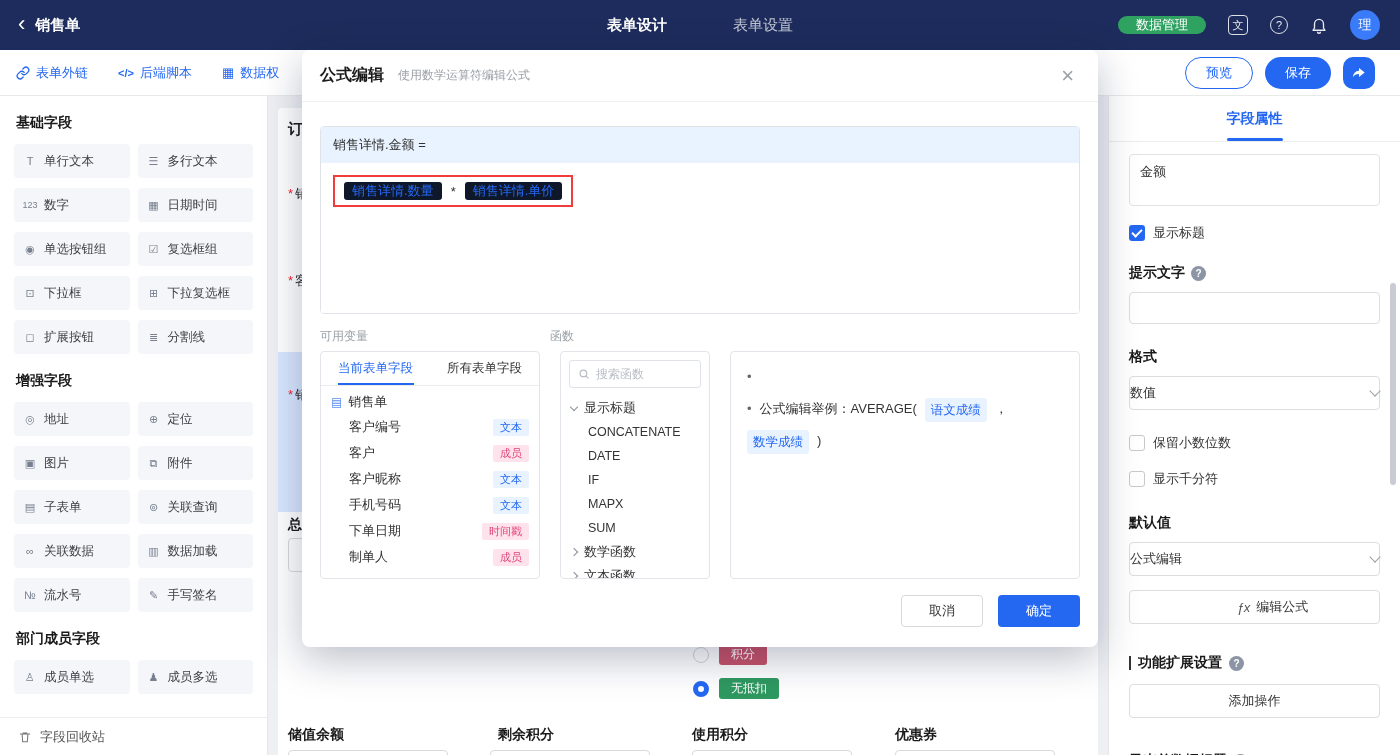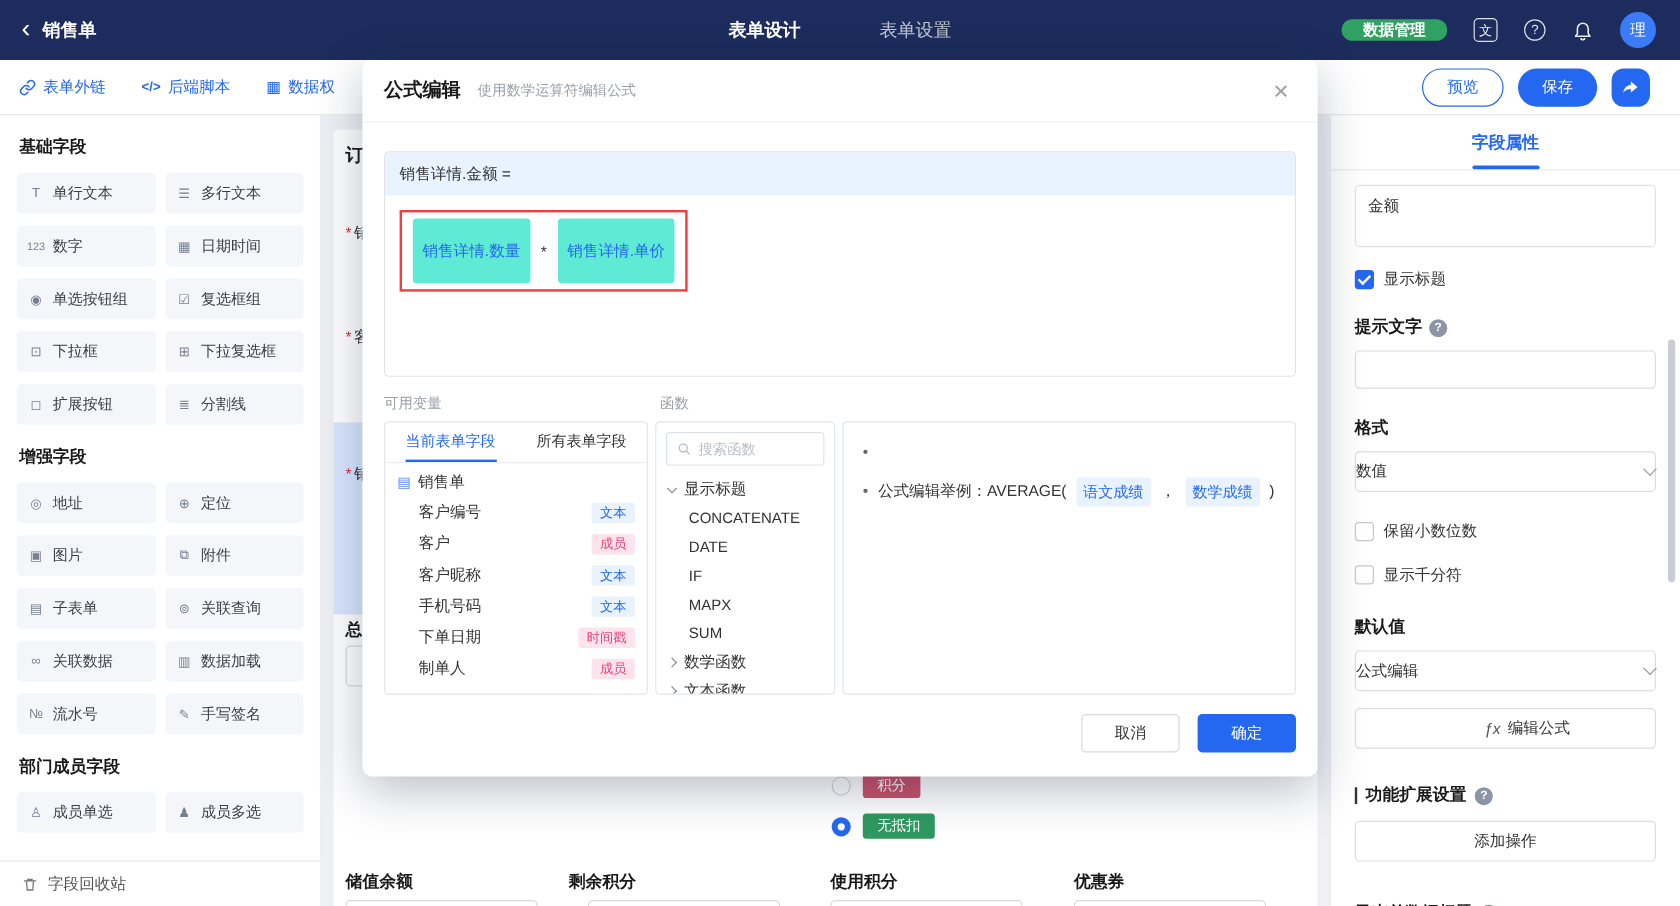--- a/index.html
+++ b/index.html
@@ -8,21 +8,21 @@
 
   
   .topbar { position:absolute; top:0; left:0; right:0; height:50px; background:#1d2c5c; display:flex; align-items:center; color:#fff; z-index:30; }
   .tb-left { display:flex; align-items:center; gap:10px; padding-left:18px; }
   .back { font-size:22px; line-height:1; color:#fff; cursor:pointer; margin-top:-3px; }
   .tb-title { font-size:15px; font-weight:600; }
   .tb-center { position:absolute; left:50%; transform:translateX(-50%); display:flex; gap:66px; }
   .tb-tab { font-size:15px; color:rgba(255,255,255,.72); cursor:pointer; }
   .tb-tab.active { color:#fff; font-weight:600; }
   .tb-right { margin-left:auto; display:flex; align-items:center; gap:22px; padding-right:20px; }
-  .pill-green { background:#2fa262; color:#fff; font-size:13px; padding:0 18px; border-radius:16px; border:none; cursor:pointer;font-weight:bold; }
+  .pill-green { background:#2fa262; color:#fff; font-size:13px; padding:0 18px; border-radius:16px; border:none; cursor:pointer; }
   .icon-translate { width:20px; height:20px; border:1.5px solid rgba(255,255,255,.85); border-radius:4px; display:flex; align-items:center; justify-content:center; font-size:11px; color:rgba(255,255,255,.9); }
   .icon-help { width:18px; height:18px; border:1.5px solid rgba(255,255,255,.85); border-radius:50%; display:flex; align-items:center; justify-content:center; font-size:11px; color:rgba(255,255,255,.9); }
   .avatar { width:30px; height:30px; border-radius:50%; background:#3a7bfa; display:flex; align-items:center; justify-content:center; font-size:13px; color:#fff; }
 
   
   .toolbar { position:absolute; top:50px; left:0; right:0; height:46px; background:#fff; border-bottom:1px solid #e9e9e9; display:flex; align-items:center; z-index:10; }
   .tool-items { display:flex; gap:30px; padding-left:16px; }
   .tool-item { display:flex; align-items:center; gap:6px; color:#2468f2; font-size:13px; cursor:pointer; white-space:nowrap; }
   .code-glyph { font-size:11px; font-weight:700; }
   .grid-glyph { font-size:13px; }
@@ -82,26 +82,26 @@
   
   .modal { position:absolute; left:302px; top:50px; width:796px; height:597px; background:#fff; border-radius:8px; box-shadow:0 12px 40px rgba(15,25,60,.28); z-index:40; display:flex; flex-direction:column; }
   .modal-head { height:52px; display:flex; align-items:center; padding:0 24px 0 18px; border-bottom:1px solid #f0f0f0; flex:none; }
   .modal-title { font-size:16px; font-weight:600; color:#1a1a1a; }
   .modal-sub { font-size:12px; color:#9aa0a6; margin-left:14px; }
   .modal-close { margin-left:auto; font-size:22px; color:#9aa0a6; cursor:pointer; line-height:1; }
   .editor { margin:24px 18px 0; border:1px solid #dfe3e8; border-radius:4px; height:188px; overflow:hidden; flex:none; }
   .editor-head { height:36px; background:#e8f3ff; display:flex; align-items:center; padding:0 12px; font-size:13px; color:#333; }
   .editor-body { position:relative; height:152px; background:#fff; padding:12px; cursor:text; }
   .anno-red { display:inline-flex; align-items:center; border:2px solid #f23c3c; padding:5px 9px; gap:9px; }
-  .chip { background:#5eead4; color:#2468f2; font-size:13px; padding:18px 8px; border-radius:3px; white-space:nowrap; }
+  .chip { background:#0f172a; color:#2468f2; font-size:13px; padding:0 8px; border-radius:3px; white-space:nowrap; }
   .chip-sm { background:#e8f3ff; color:#2468f2; font-size:12.5px; padding:1px 6px; border-radius:3px; white-space:nowrap; }
   .op { font-size:13px; color:#333; }
   .labels-row { display:flex; margin:14px 18px 0; font-size:12px; color:#9aa0a6; flex:none; }
   .labels-row .l1 { width:230px; }
-  .panels { display:flex; gap:6px; margin:6px 18px 0; height:228px; flex:none; }
+  .panels { display:flex; gap:20px; margin:6px 18px 0; height:228px; flex:none; }
   .panel { border:1px solid #e2e6ea; border-radius:4px; background:#fff; overflow:hidden; }
   .p-vars { width:220px; }
   .p-funcs { width:150px; }
   .p-help { flex:1; padding:14px 16px; font-size:13px; color:#333; }
   .vars-tabs { height:34px; display:flex; border-bottom:1px solid #ececec; font-size:12.5px; }
   .vars-tab { flex:1; display:flex; align-items:center; justify-content:center; color:#333; position:relative; cursor:pointer; white-space:nowrap; }
   .vars-tab.active { color:#2468f2; }
   .vars-tab.active::after { content:""; position:absolute; bottom:0; left:50%; transform:translateX(-50%); width:76px; height:2px; background:#2468f2; }
   .tree-root { display:flex; align-items:center; gap:6px; padding:7px 10px 3px; font-size:13px; color:#333; cursor:pointer; }
   .doc-icon { color:#5a8df5; font-size:12px; }
@@ -309,21 +309,21 @@
       <div class="radio-row" style="top:536px;">
         <span class="radio"></span>
         <span class="badge badge-points">积分</span>
       </div>
       <div class="radio-row" style="top:570px;">
         <span class="radio sel"></span>
         <span class="badge badge-none">无抵扣</span>
       </div>
 
       <div class="col-label" style="left:10px;  top:618px;">储值余额</div>
-      <div class="col-label" style="left:196px; top:618px;">剩余积分</div>
+      <div class="col-label" style="left:220px; top:618px;">剩余积分</div>
       <div class="col-label" style="left:414px; top:618px;">使用积分</div>
       <div class="col-label" style="left:617px; top:618px;">优惠券</div>
       <div class="mini-input" style="left:10px;  top:642px; width:160px;"></div>
       <div class="mini-input" style="left:212px; top:642px; width:160px;"></div>
       <div class="mini-input" style="left:414px; top:642px; width:160px;"></div>
       <div class="mini-input" style="left:617px; top:642px; width:160px;"></div>
     </div>
   </div>
 
   <div class="props">

